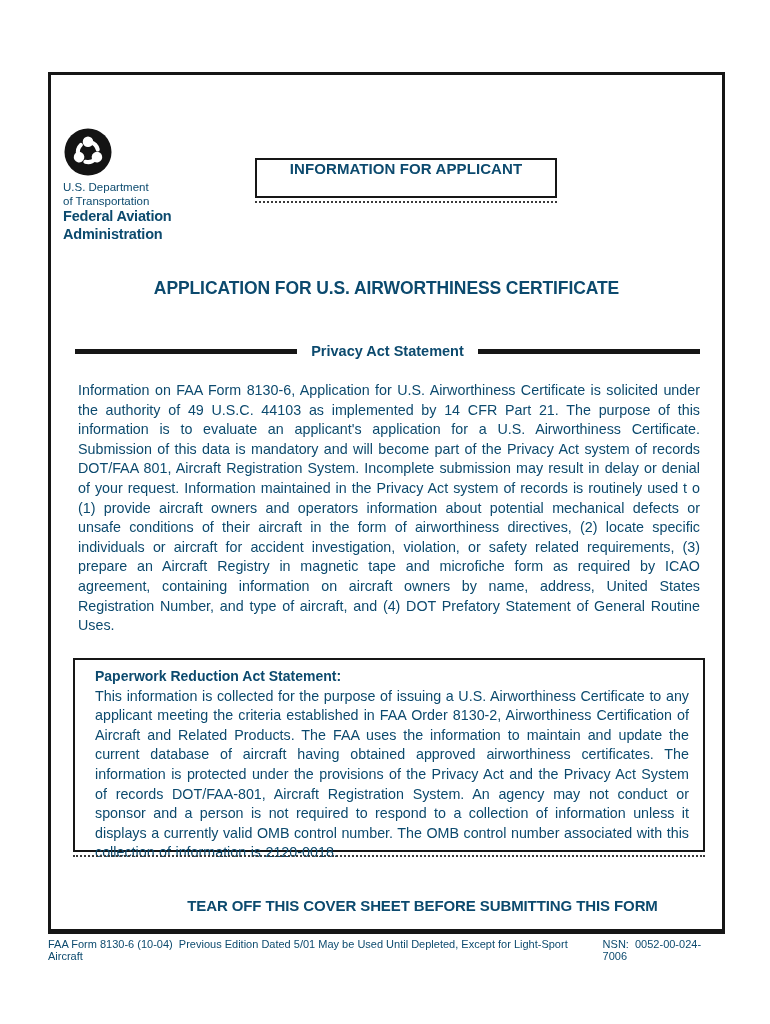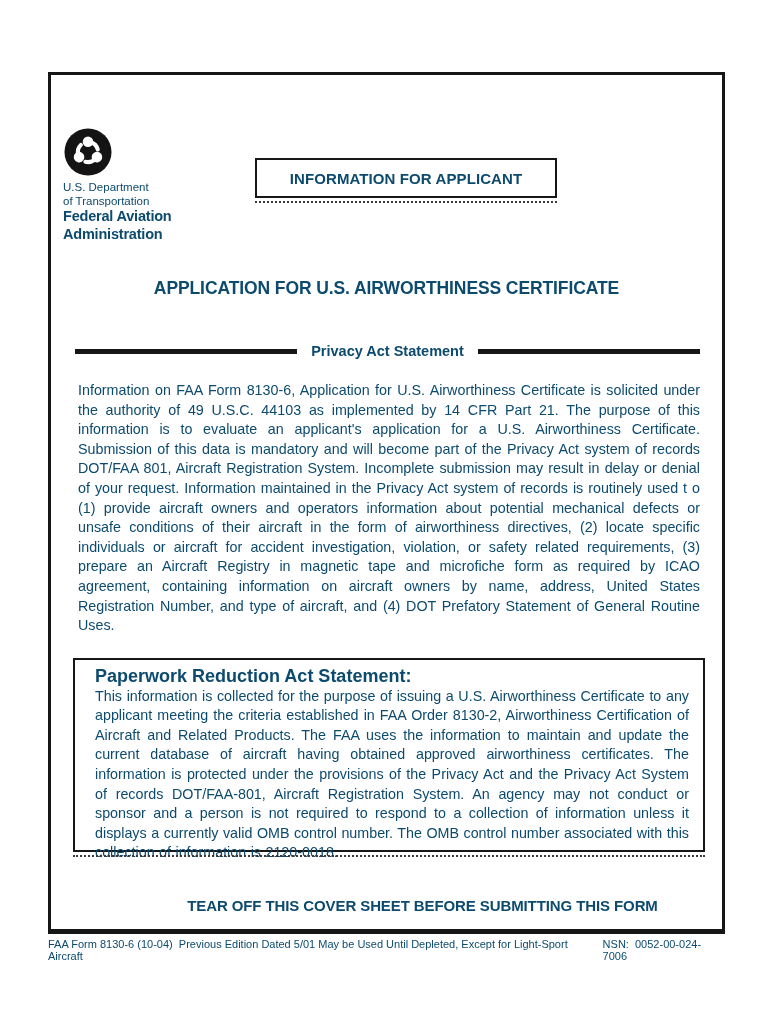--- a/index.html
+++ b/index.html
@@ -14,21 +14,21 @@
     background:#fff;
   }
   
   .logo { position:absolute; left:13px; top:53px; width:48px; height:48px; }
   .agency-block { position:absolute; left:12px; top:105px; }
   .dept-line { font-size:11.5px; line-height:14px; }
   .agency-line { font-size:14.5px; line-height:17.5px; font-weight:bold; letter-spacing:-0.2px; }
   .info-box {
     position:absolute; left:204px; top:83px; width:302px; height:40px;
     border:2px solid #161616; box-sizing:border-box; background:#fff;
-    display:flex; align-items:center; justify-content:center;
+    display:flex; justify-content:center;
   }
   .info-box::after {
     content:""; position:absolute; left:-2px; right:-2px; bottom:-7px;
     border-top:2px dotted #3a3a3a;
   }
   .info-box-label { font-weight:bold; font-size:15px; letter-spacing:0.1px; }
   
   .page-title {
     position:absolute; left:0; width:100%; top:203px; text-align:center;
     font-weight:bold; font-size:17.5px; letter-spacing:-0.1px;
@@ -48,21 +48,21 @@
   
   .paperwork-box {
     position:absolute; left:22px; top:583px; width:632px; height:194px;
     border:2px solid #161616; box-sizing:border-box; background:#fff;
     padding:7px 14px 0 20px;
   }
   .paperwork-box::after {
     content:""; position:absolute; left:-2px; right:-2px; bottom:-7px;
     border-top:2px dotted #3a3a3a;
   }
-  .paperwork-heading { font-weight:bold; font-size:18px; line-height:19.6px; }
+  .paperwork-heading { font-weight:bold; font-size:14px; line-height:19.6px; }
   .paperwork-body { font-size:14.3px; line-height:19.6px; text-align:justify; word-spacing:0.5px; }
   
   .tear-off {
     position:absolute; left:0; width:100%; top:822px; text-align:center;
     font-weight:bold; font-size:15px; letter-spacing:-0.1px;padding-left:36px;
   }
   
   .footer {
     position:absolute; left:48px; top:938px; width:677px;
     display:flex; justify-content:center; align-items:baseline;

